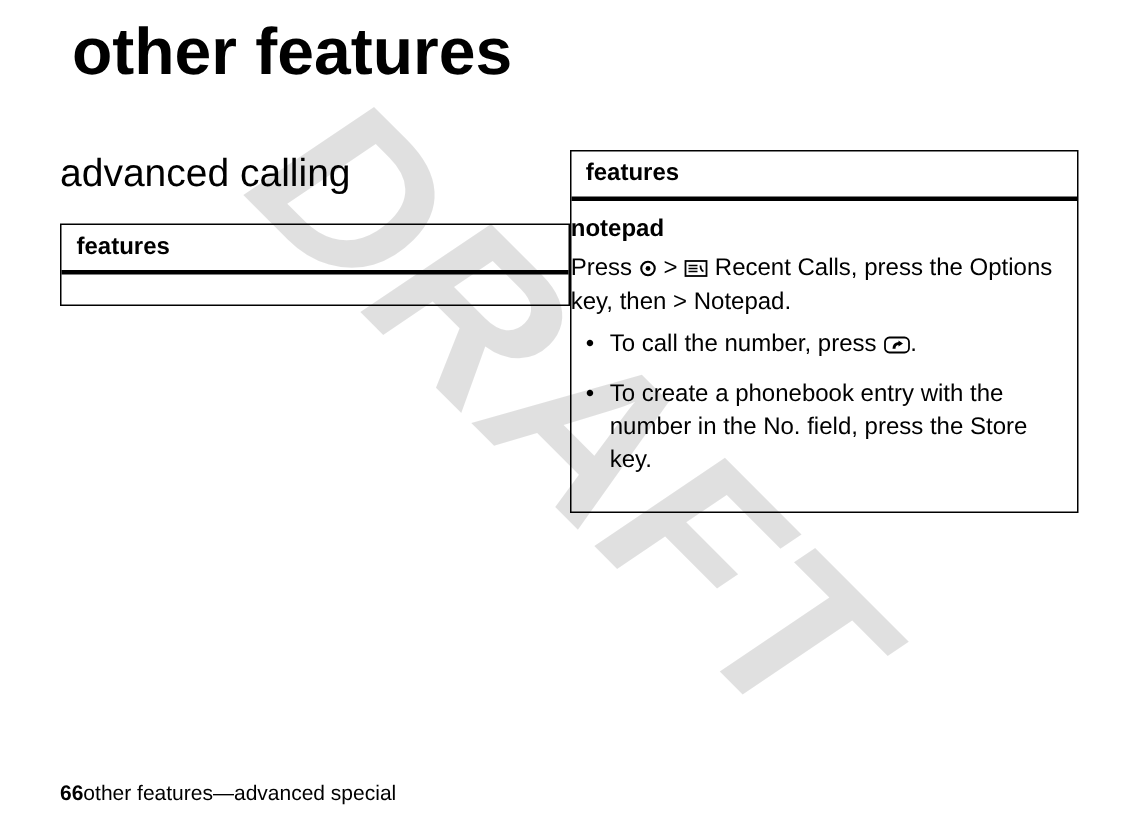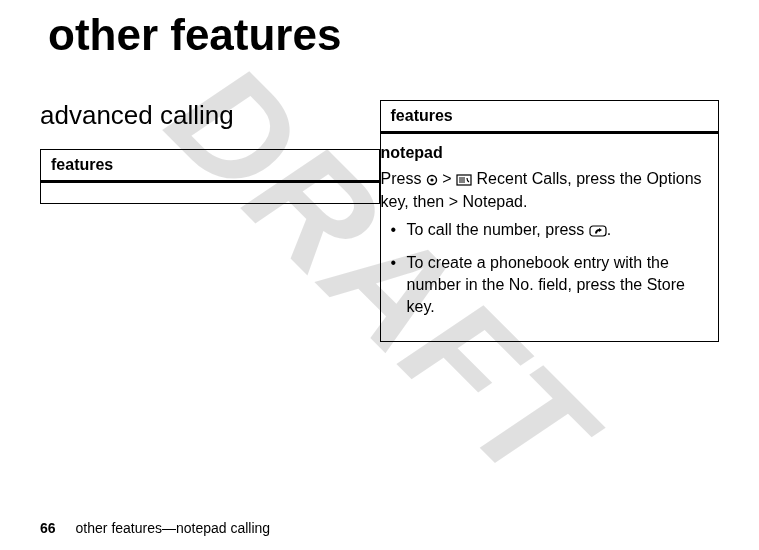--- a/index.html
+++ b/index.html
@@ -11,21 +11,21 @@
   .section-heading{font-size:26px;font-weight:400;margin:0 0 18px 0}
   .feature-box{border:1px solid #000}
   .box-head{border-bottom:3px solid #000;padding:6px 10px;font-size:16px;font-weight:700}
   .box-body{padding:8px 10px 12px 0;font-size:16px;line-height:1.4}
   .subhead{font-weight:700;margin-bottom:4px;position:relative}
   .cond{font-family:"Arial Narrow",Arial,Helvetica,sans-serif;font-stretch:condensed;font-weight:400}
   ul.bul{list-style:none;padding:0;margin:6px 0 0 0}
   ul.bul li{position:relative;padding-left:26px;margin-bottom:10px}
   ul.bul li:before{content:"•";position:absolute;left:10px;top:0}
   .footer{position:absolute;bottom:14px;left:40px;font-size:14px}
-  .pagenum{font-weight:700;margin-right:20px}
+  .pagenum{font-weight:700;}
   .icon-right{position:absolute;right:0;top:-2px}
   svg{display:block}
 </style>
 </head>
 <body>
 
 <div class="watermark">DRAFT</div>
 
 <div class="page">
   <h1 class="title">other features</h1>
@@ -70,15 +70,15 @@
               <span>To create a phonebook entry with the number in the </span><span class="cond">No.</span><span> field, press the </span><span class="cond">Store</span><span> key.</span>
             </li>
           </ul>
         </div>
       </div>
     </div>
 
   </div>
 
   <div class="footer">
-    <span class="pagenum">66</span><span>other features—notepad calling</span>
+    <span class="pagenum">66</span><span>other features—advanced special</span>
   </div>
 </div>
 
 </body></html>

